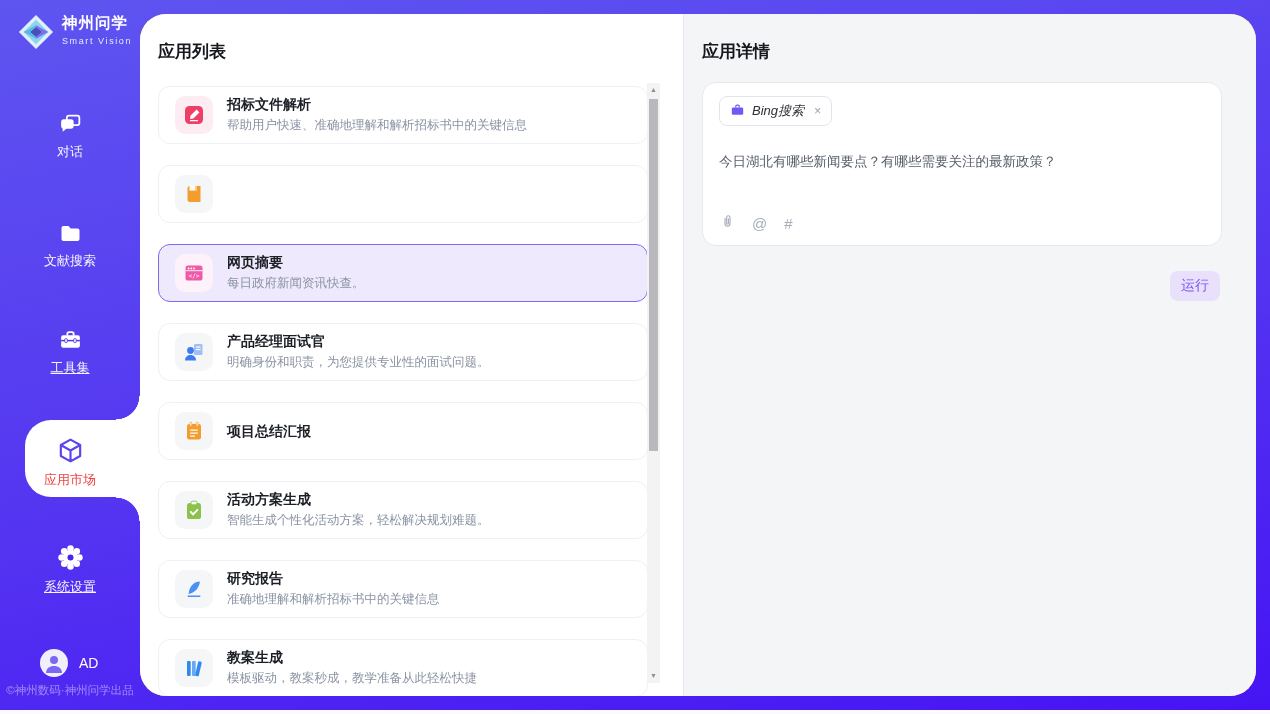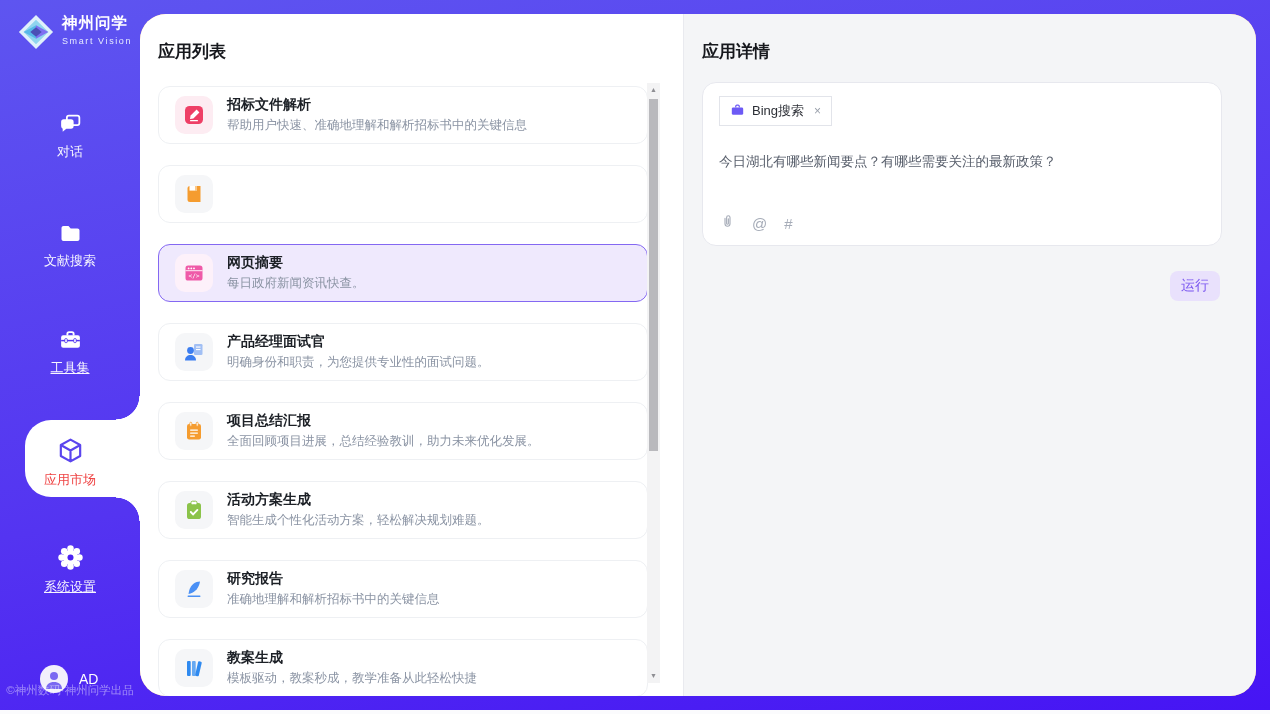--- a/index.html
+++ b/index.html
@@ -44,22 +44,22 @@
   .sb-up { top:0; } .sb-down { bottom:0; }
   .sb-thumb { position:absolute; top:16px; left:2px; width:9px; height:352px; background:#b9b9bd; cursor:grab; }
   
   .details-panel { flex:1; position:relative; background:#f4f5f7; }
   .input-card {
     position:absolute; top:68px; left:18px; width:520px; height:164px;
     background:#fff; border:1px solid #e7e8ee; border-radius:14px; padding:13px 16px;
   }
   .chip {
     display:inline-flex; align-items:center; gap:7px; height:30px; padding:0 10px;
-    border:1px solid #e2e4ea; border-radius:0; background:#fff;
-    font-size:13px; color:#2c2f36;
+    border:1px solid #e2e4ea; border-radius:8px; background:#fff;
+    font-size:13px; color:#2c2f36;font-style:italic;
   }
   .chip-close { color:#9aa0ab; font-size:12px; margin-left:3px; cursor:pointer; }
   .query { margin-top:27px; font-size:13.5px; color:#565d6a; line-height:18px; }
   .attach-row { position:absolute; left:17px; bottom:11px; display:flex; gap:17px; align-items:center; color:#a6acb8; }
   .attach-row .txt-ic { font-size:15px; cursor:pointer; }
   .run-button {
     position:absolute; top:257px; right:36px; width:50px; height:30px;
     background:#e9e1fc; color:#7b57f0; font-size:14px; border:none; border-radius:8px;
     cursor:pointer; font-family:inherit;
   }
@@ -80,21 +80,21 @@
   .nav-item:nth-of-type(5) { top:543px; }
   .nav-item.selected { color:#5b45ee; }
   .nav-item.selected .nav-label { color:#ef4444; }
   .bubble {
     position:absolute; left:25px; top:420px; width:115px; height:77px;
     background:#fff; border-radius:26px 0 0 26px;
   }
   .notch { position:absolute; left:116px; width:24px; height:24px; }
   .notch-top { top:396px; background:radial-gradient(circle 24px at 0 0, rgba(255,255,255,0) 23px, #fff 23.6px); }
   .notch-bottom { top:497px; background:radial-gradient(circle 24px at 0 100%, rgba(255,255,255,0) 23px, #fff 23.6px); }
-  .account { position:absolute; left:40px; top:649px; display:flex; align-items:center; gap:11px; cursor:pointer;margin-top:16px; }
+  .account { position:absolute; left:40px; top:649px; display:flex; align-items:center; gap:11px; cursor:pointer; }
   .avatar { width:28px; height:28px; border-radius:50%; background:#f2effc; display:flex; align-items:center; justify-content:center; overflow:hidden; }
   .account-name { color:#fff; font-size:14px; }
   .copyright { position:absolute; top:683px; left:0; width:140px; text-align:center; font-size:11.5px; color:rgba(255,255,255,.45); white-space:nowrap; }
 </style>
 </head>
 <body>
 
 <div class="bg-frame"></div>
 
 <div class="main-panel">
@@ -161,21 +161,20 @@
               <rect x="4" y="4" width="14" height="15.5" rx="2.2" fill="currentColor"></rect>
               <rect x="6.8" y="2.2" width="2" height="4" rx="1" fill="#fff" stroke="currentColor" stroke-width="0.8"></rect>
               <rect x="13.2" y="2.2" width="2" height="4" rx="1" fill="#fff" stroke="currentColor" stroke-width="0.8"></rect>
               <rect x="7" y="9.4" width="8" height="1.3" rx="0.6" fill="#fff"></rect>
               <rect x="7" y="12.4" width="8" height="1.3" rx="0.6" fill="#fff"></rect>
               <rect x="7" y="15.4" width="5" height="1.3" rx="0.6" fill="#fff"></rect>
             </svg>
           </div>
           <div class="card-texts">
             <div class="card-title">项目总结汇报</div>
-            <div class="card-desc">全面回顾项目进展，总结经验教训，助力未来优化发展。</div>
           </div>
         </div>
         <div class="card">
           <div class="card-icon" style="background: rgb(245, 246, 248); color: rgb(139, 195, 74);">
             <svg width="22" height="22" viewBox="0 0 22 22">
               <rect x="4" y="4" width="14" height="16" rx="2.6" fill="currentColor"></rect>
               <rect x="8" y="2.2" width="6" height="3.6" rx="1.4" fill="#fff" stroke="currentColor" stroke-width="1"></rect>
               <path d="M7.8 13l2.3 2.3 4.3-4.4" fill="none" stroke="#fff" stroke-width="1.9" stroke-linecap="round"></path>
             </svg>
           </div>

